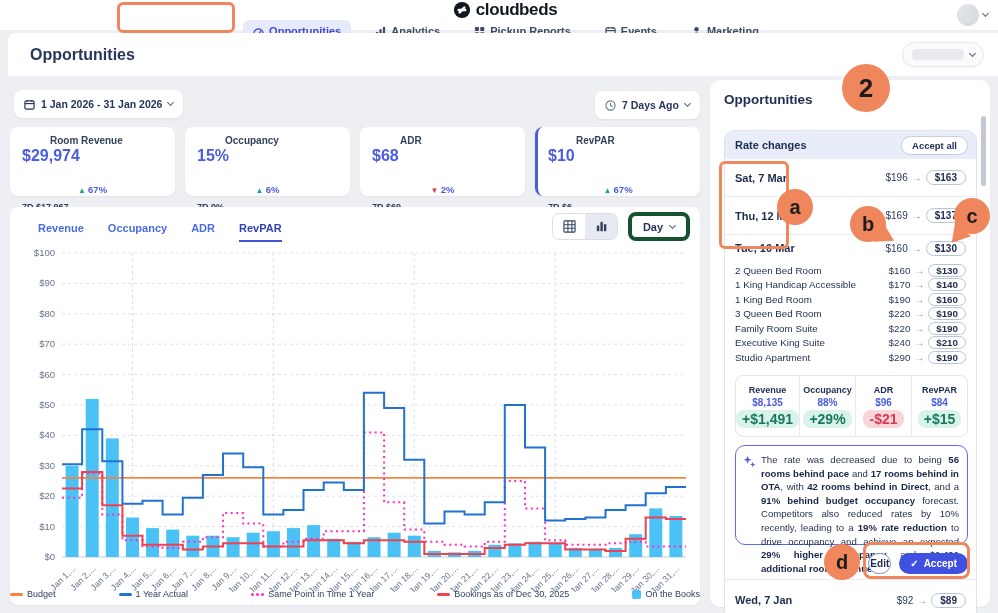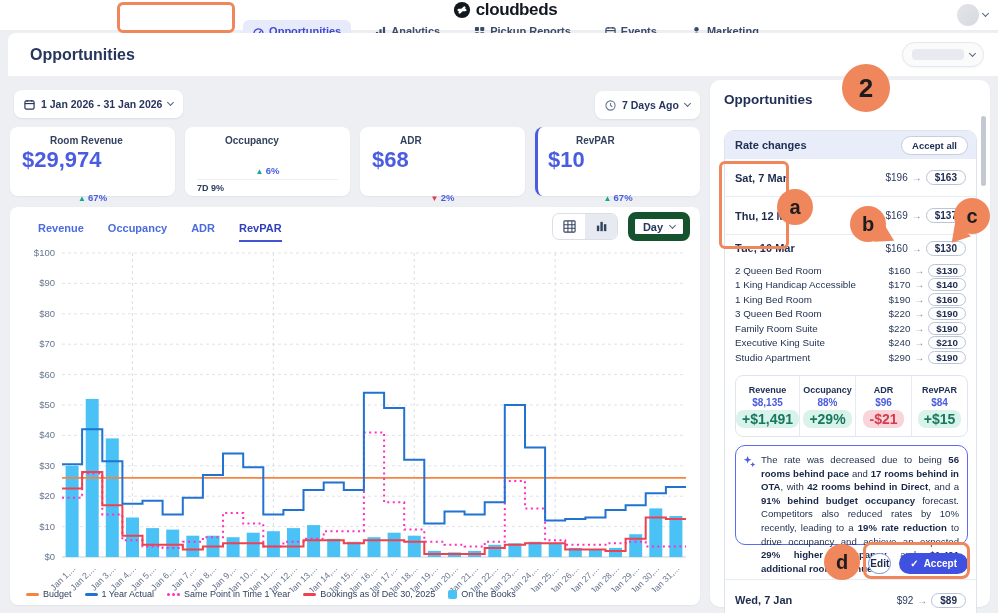--- a/index.html
+++ b/index.html
@@ -20,36 +20,36 @@
   #page-title { position:absolute; left:22px; top:13px; font-size:16px; font-weight:bold; color:#27365c; }
   #property-pill { position:absolute; right:14px; top:9px; width:82px; height:25px; background:#fbfbfc; border:1px solid #e6e8ee; border-radius:13px; display:flex; align-items:center; justify-content:flex-end; padding:0 8px; box-shadow:0 1px 2px rgba(20,30,60,.05); }
   #property-blur { width:52px; height:11px; border-radius:4px; background:#e8eaef; margin-right:6px; }
   
   .filter-pill { background:#fff; border-radius:8px; box-shadow:0 1px 2px rgba(20,30,60,.08); display:flex; align-items:center; gap:6px; padding:0 10px; font-size:10.5px; font-weight:bold; color:#27365c; height:28px; }
   .chev { width:5px; height:5px; border-right:1.5px solid #55627d; border-bottom:1.5px solid #55627d; transform:rotate(45deg); margin-top:-3px; }
   
   .kpi-card { position:absolute; top:127px; width:165px; height:69px; background:#fff; border-radius:8px; box-shadow:0 1px 2px rgba(20,30,60,.05); padding:8px 12px 0 12px; }
   .kpi-card.selected { border-left:3px solid #4a5ce0; padding-left:10px; }
   .kpi-label { font-size:10px; color:#33425f; font-weight:bold;padding-left:28px; }
-  .kpi-value { font-size:22px; font-weight:bold; color:#4a5ce0; margin-top:1px; }
+  .kpi-value { font-size:16px; font-weight:bold; color:#4a5ce0; margin-top:1px; }
   .kpi-change { font-size:9.5px; font-weight:bold; color:#4a5ce0; margin-top:19px;text-align:center; }
   .kpi-change .arr-up { color:#12ab8d; font-size:8px; }
   .kpi-change .arr-down { color:#e2384a; font-size:8px; }
   .kpi-div { height:1px; background:#eceef3; margin-top:3px; }
   .kpi-base { font-size:9px; font-weight:bold; color:#2a3a5c; margin-top:3px; }
   
   #chart-card { left:10px; top:207px; width:690px; height:398px; background:#fff; border-radius:8px; box-shadow:0 1px 2px rgba(20,30,60,.05); }
   #chart-tabs { position:absolute; left:28px; top:15px; display:flex; gap:24px; }
   .chart-tab { font-size:11px; font-weight:bold; color:#4a6ce0; cursor:pointer; padding-bottom:6px; }
   .chart-tab.active { color:#3040b8; border-bottom:2px solid #4353d6; }
   #view-toggle { position:absolute; left:542px; top:6px; width:66px; height:27px; border:1px solid #d9dee8; border-radius:7px; display:flex; overflow:hidden; background:#fff; }
   .toggle-btn { width:33px; display:flex; align-items:center; justify-content:center; cursor:pointer; }
   .toggle-btn.active { background:#e7eaf1; }
-  #day-dd { position:absolute; left:618px; top:5px; width:62px; height:29px; background:#fff; border:7px solid #14532d; border-radius:8px; display:flex; align-items:center; justify-content:center; gap:7px; font-size:11px; font-weight:bold; color:#27365c; cursor:pointer; }
-  #legend { position:absolute; left:0; right:0; bottom:6px; display:flex; justify-content:flex-start; gap:13px;margin-left:16px; }
+  #day-dd { position:absolute; left:618px; top:5px; width:62px; height:29px; background:#fff; border:4px solid #14532d; border-radius:8px; display:flex; align-items:center; justify-content:center; gap:7px; font-size:11px; font-weight:bold; color:#27365c; cursor:pointer; }
+  #legend { position:absolute; left:0; right:0; bottom:6px; display:flex; justify-content:space-between; gap:13px; }
   .legend-item { display:flex; align-items:center; gap:4px; font-size:9px; color:#31415f; }
   
   #panel { left:710px; top:80px; width:280px; height:527px; background:#fff; border-radius:10px; box-shadow:0 1px 2px rgba(20,30,60,.05); }
   #panel-title { position:absolute; left:14px; top:12px; font-size:13.5px; font-weight:bold; color:#202f55; }
   #scroll-thumb { position:absolute; right:4px; top:36px; width:5px; height:70px; background:#c3c8d3; border-radius:3px; }
   #rate-card { position:absolute; left:14px; top:50px; width:253px; height:540px; border:1px solid #dde3ef; border-radius:10px; background:#fff; }
   #rate-head { height:28px; background:#e9edf9; border-radius:9px 9px 0 0; display:flex; align-items:center; justify-content:space-between; padding:0 8px 0 10px; }
   #rate-head .t { font-size:11px; font-weight:bold; color:#202f55; }
   #accept-all { background:#fff; border:1px solid #c6cfdd; border-radius:11px; font-size:9.5px; font-weight:bold; color:#202f55; padding:3px 10px; cursor:pointer; }
   .date-row { display:flex; align-items:center; justify-content:space-between; padding:0 10px; border-bottom:1px solid #e8ecf4; height:38px; }
@@ -183,20 +183,21 @@
 <div id="kpi-row">
     <div class="kpi-card" style="left: 10px;">
       <div class="kpi-label">Room Revenue</div>
       <div class="kpi-value">$29,974</div>
       <div class="kpi-change"><span class="arr-up">▲ </span><span>67%</span></div>
       <div class="kpi-div"></div>
       <div class="kpi-base">7D $17,967</div>
     </div>
     <div class="kpi-card" style="left: 185px;">
       <div class="kpi-label">Occupancy</div>
+      <div class="kpi-value">15%</div>
       <div class="kpi-change"><span class="arr-up">▲ </span><span>6%</span></div>
       <div class="kpi-div"></div>
       <div class="kpi-base">7D 9%</div>
     </div>
     <div class="kpi-card" style="left: 360px;">
       <div class="kpi-label">ADR</div>
       <div class="kpi-value">$68</div>
       <div class="kpi-change"><span class="arr-down">▼ </span><span>2%</span></div>
       <div class="kpi-div"></div>
       <div class="kpi-base">7D $69</div>

